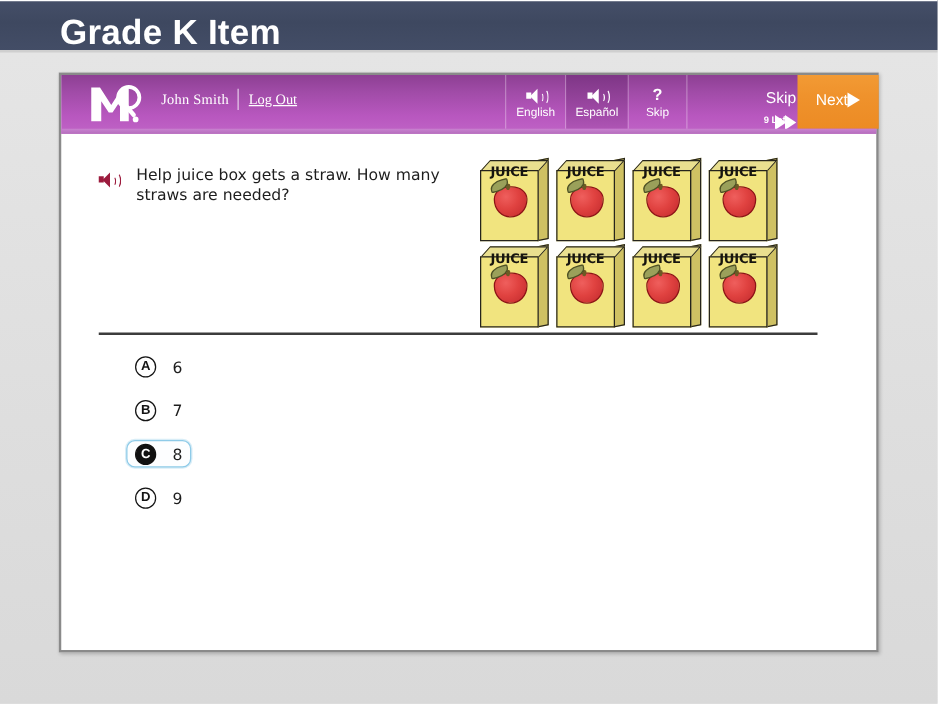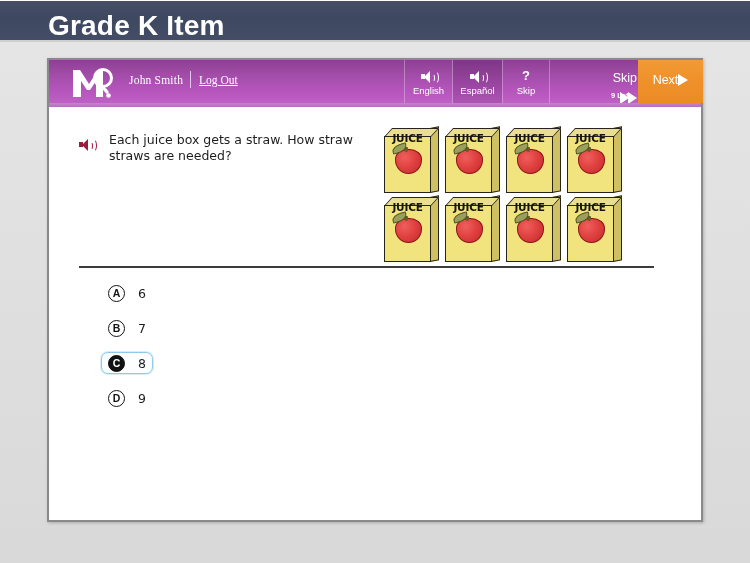--- a/index.html
+++ b/index.html
@@ -401,21 +401,21 @@
         </span>
       </div>
 
       <div id="toolbar-underline"></div>
     </div>
 
     <div id="question-row">
       <span id="question-speaker">
         <span class="spk spk-dark"><span class="box"></span><span class="cone"></span><span class="w1"></span><span class="w2"></span></span>
       </span>
-      <div id="question-text">Each juice box gets a straw. How straw straws are needed?</div>
+      <div id="question-text">Help juice box gets a straw. How many straws are needed?</div>
     </div>
 
     <div id="stimulus">
       <div id="juice-grid">
         <div class="juicebox">
           <span class="side"></span>
             <span class="top"></span>
           <span class="face"></span>
           <span class="jtext">JUICE</span>
           <span class="apple">

